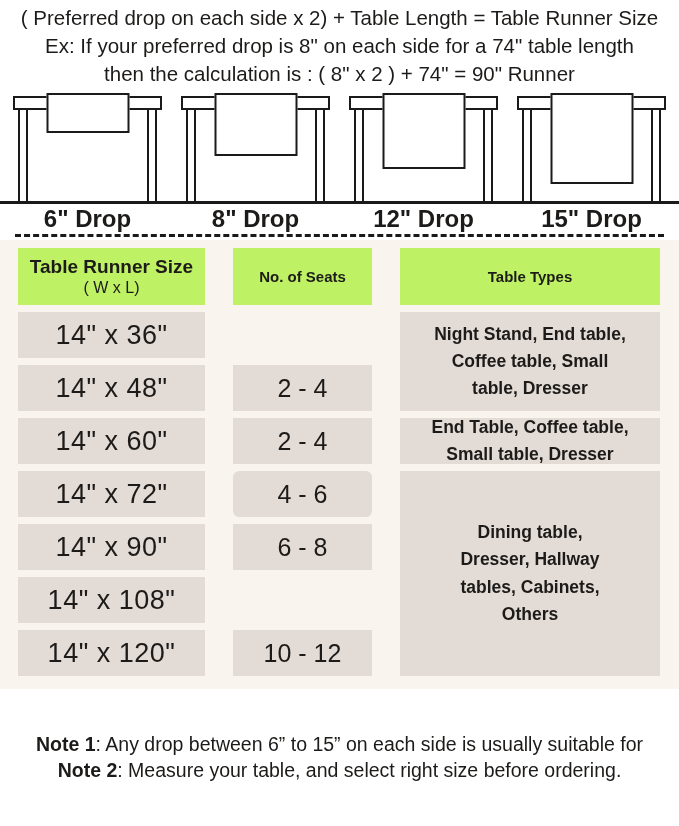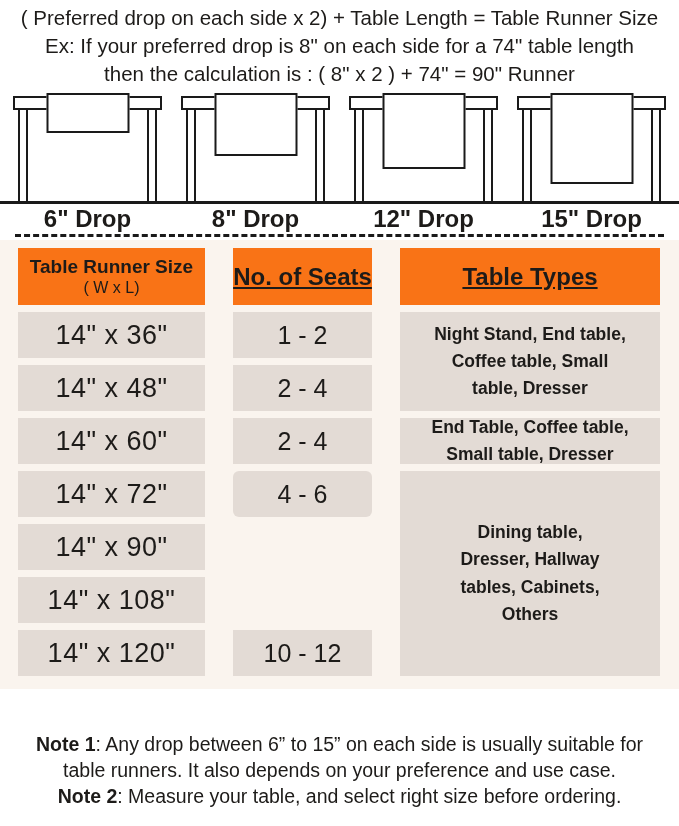--- a/index.html
+++ b/index.html
@@ -33,25 +33,25 @@
   .drop-labels { display:flex; justify-content:space-between; padding:0 13px;
           height:30px; align-items:center; }
   .drop-label { width:149px; text-align:center; font-size:24px; font-weight:700; }
   .dashed-line { border-top:3px dashed #1a1a1a; margin:0 15px; height:0; }
 
   
   .size-section { margin-top:3px; background:#faf4ee; padding:8px 0 13px; }
   .size-grid { display:grid; padding:0 18px;
           grid-template-columns:187px 139px 260px; column-gap:28px;
           grid-template-rows:57px repeat(7, 46px); row-gap:7px; }
-  .hcell { background:#f97316; display:flex; flex-direction:column;
+  .hcell { background:#bef264; display:flex; flex-direction:column;
           align-items:center; justify-content:center; font-weight:700; }
   .hcell .h-main { font-size:19px; }
   .hcell .h-sub  { font-size:16px; font-weight:400; margin-top:1px; }
-  .hcell.big { font-size:24px;text-decoration:underline; }
+  .hcell.big { font-size:15px; }
   .cell { background:#e3dbd5; display:flex; align-items:center; justify-content:center; }
   .size-cell  { font-size:27px; letter-spacing:0.5px; }
   .seats-cell { font-size:25px; }
   .types-cell { font-weight:700; font-size:17.5px; line-height:1.55;
           text-align:center; white-space:pre-line; padding:4px 4px; }
 
   
   .notes { text-align:center; padding-top:17px; font-size:19.5px; line-height:26px;margin-top:25px; }
   .notes b { font-weight:700; }
 </style>
@@ -103,41 +103,40 @@
   <div class="size-grid">
 
     <div class="hcell" style="grid-column:1;grid-row:1;">
       <span class="h-main">Table Runner Size</span>
       <span class="h-sub">( W x L)</span>
     </div>
     <div class="hcell big" style="grid-column:2;grid-row:1;">No. of Seats</div>
     <div class="hcell big" style="grid-column:3;grid-row:1;">Table Types</div>
 
     <div class="cell size-cell" style="grid-column:1;grid-row:2;">14" x 36"</div>
-    <div class="cell seats-cell" style="grid-column:2;grid-row:2;">1 - 2</div>
     <div class="cell size-cell" style="grid-column:1;grid-row:3;">14" x 48"</div>
     <div class="cell seats-cell" style="grid-column:2;grid-row:3;">2 - 4</div>
     <div class="cell size-cell" style="grid-column:1;grid-row:4;">14" x 60"</div>
     <div class="cell seats-cell" style="grid-column:2;grid-row:4;">2 - 4</div>
     <div class="cell size-cell" style="grid-column:1;grid-row:5;">14" x 72"</div>
     <div class="cell seats-cell" style="grid-column:2;grid-row:5;border-radius:6px;">4 - 6</div>
     <div class="cell size-cell" style="grid-column:1;grid-row:6;">14" x 90"</div>
+    <div class="cell seats-cell" style="grid-column:2;grid-row:6;">6 - 8</div>
     <div class="cell size-cell" style="grid-column:1;grid-row:7;">14" x 108"</div>
     <div class="cell size-cell" style="grid-column:1;grid-row:8;">14" x 120"</div>
     <div class="cell seats-cell" style="grid-column:2;grid-row:8;">10 - 12</div>
 
     <div class="cell types-cell" style="grid-column:3;grid-row:2 / span 2;">Night Stand, End table,
 Coffee table, Small
 table, Dresser</div>
     <div class="cell types-cell" style="grid-column:3;grid-row:4;">End Table, Coffee table,
 Small table, Dresser</div>
     <div class="cell types-cell" style="grid-column:3;grid-row:5 / span 4;">Dining table,
 Dresser, Hallway
 tables, Cabinets,
 Others</div>
   </div>
 </div>
 
 <div class="notes">
   <div><b>Note 1</b><span>: Any drop between 6” to 15” on each side is usually suitable for</span></div>
-  <div>table runners. It also depends on your preference and use case.</div>
   <div><b>Note 2</b><span>: Measure your table, and select right size before ordering.</span></div>
 </div>
 
 </body></html>

